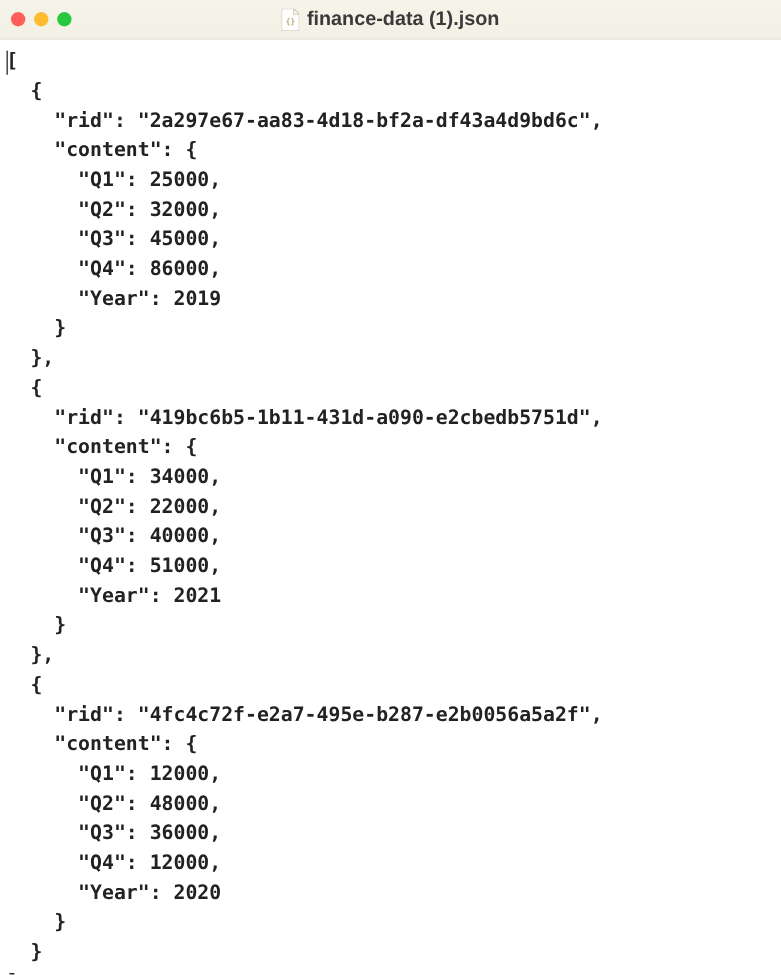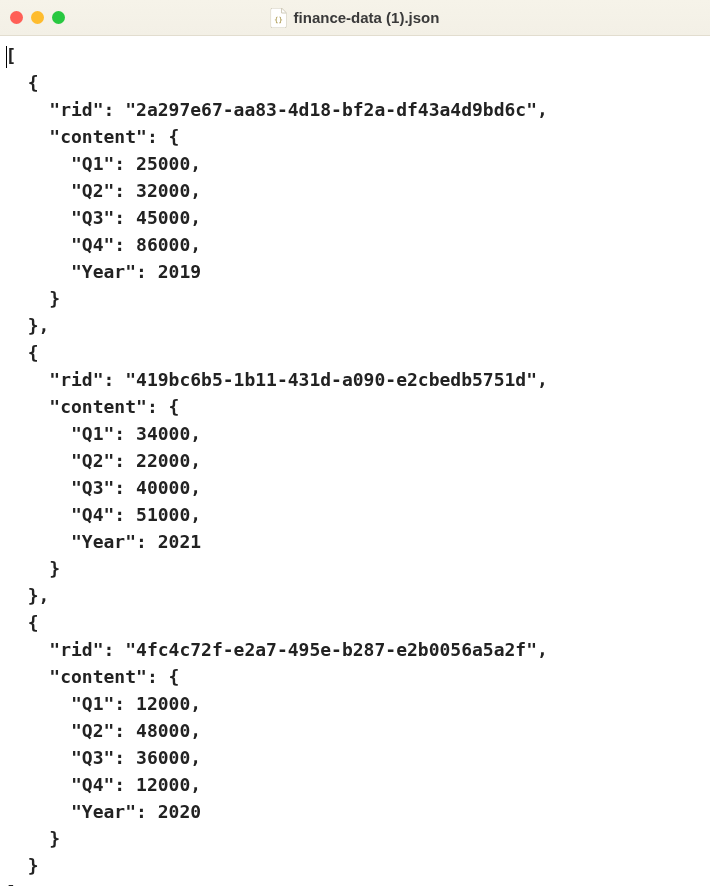--- a/index.html
+++ b/index.html
@@ -47,21 +47,21 @@
     .file-icon {
       width: 16px;
       height: 20px;
       display: inline-flex;
       align-items: center;
       justify-content: center;
     }
     .file-icon svg { display: block; }
     .title-text {
       font-family: -apple-system, "Helvetica Neue", Arial, sans-serif;
-      font-size: 15px;
+      font-size: 18px;
       font-weight: 700;
       color: #3a3a3a;
     }
     .editor {
       padding: 6px 2px 6px 6px;
       font-size: 18px;
       line-height: 1.5;
       font-weight: 700;
       color: #222;
       white-space: pre;

